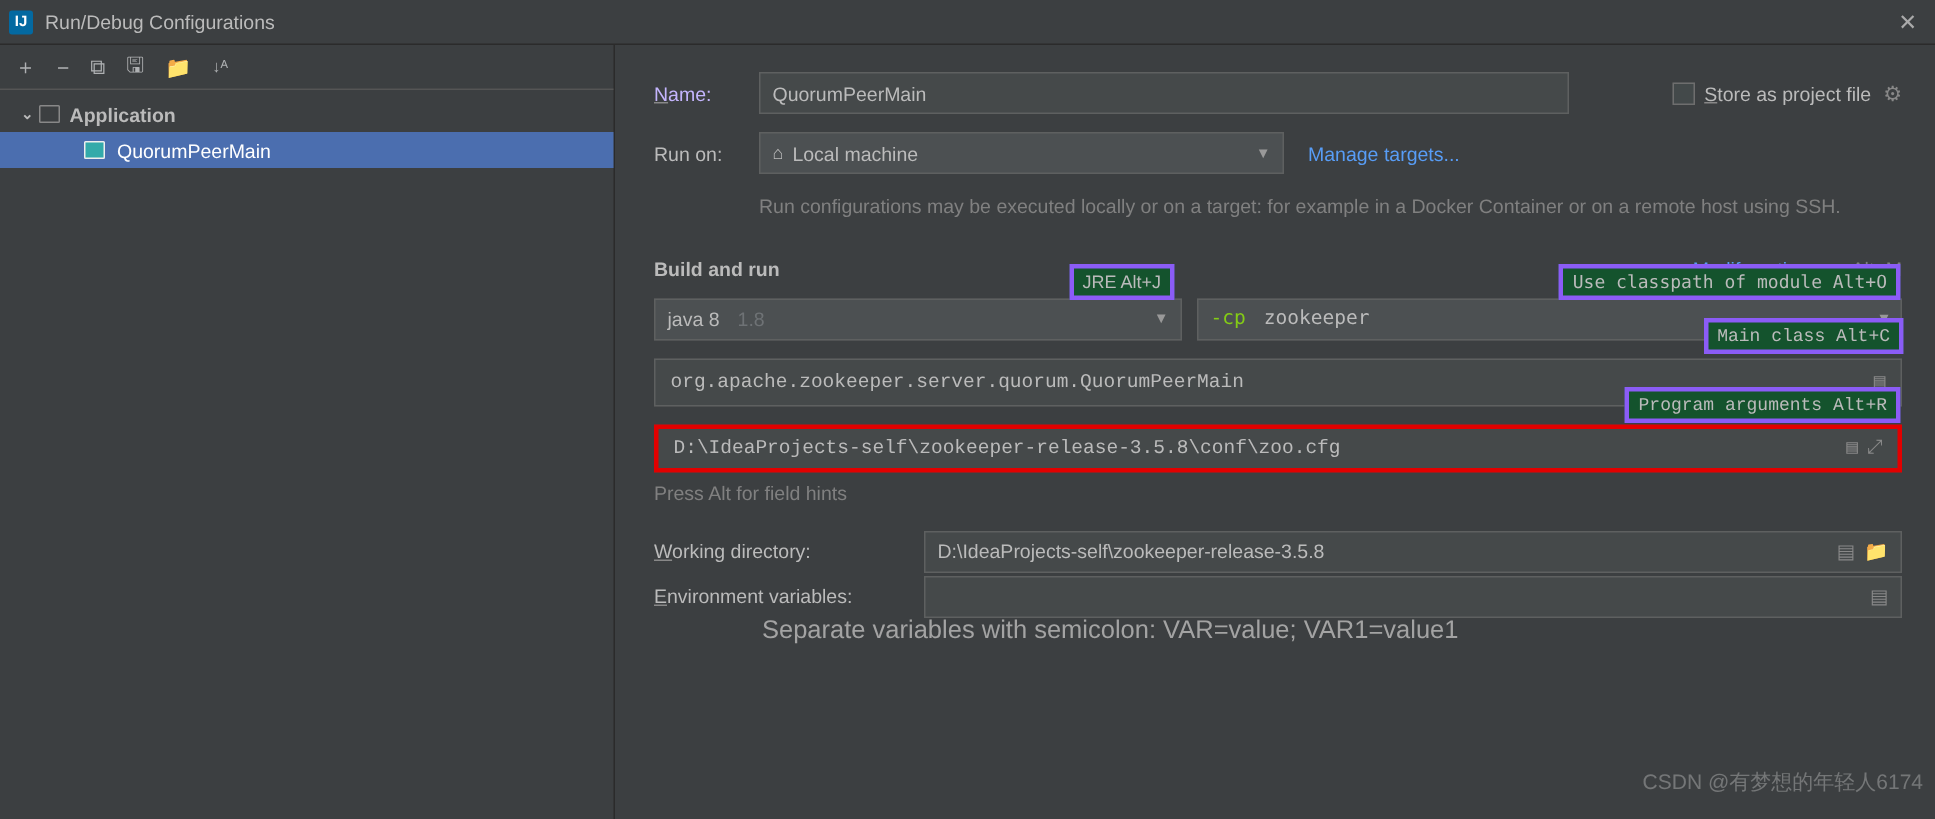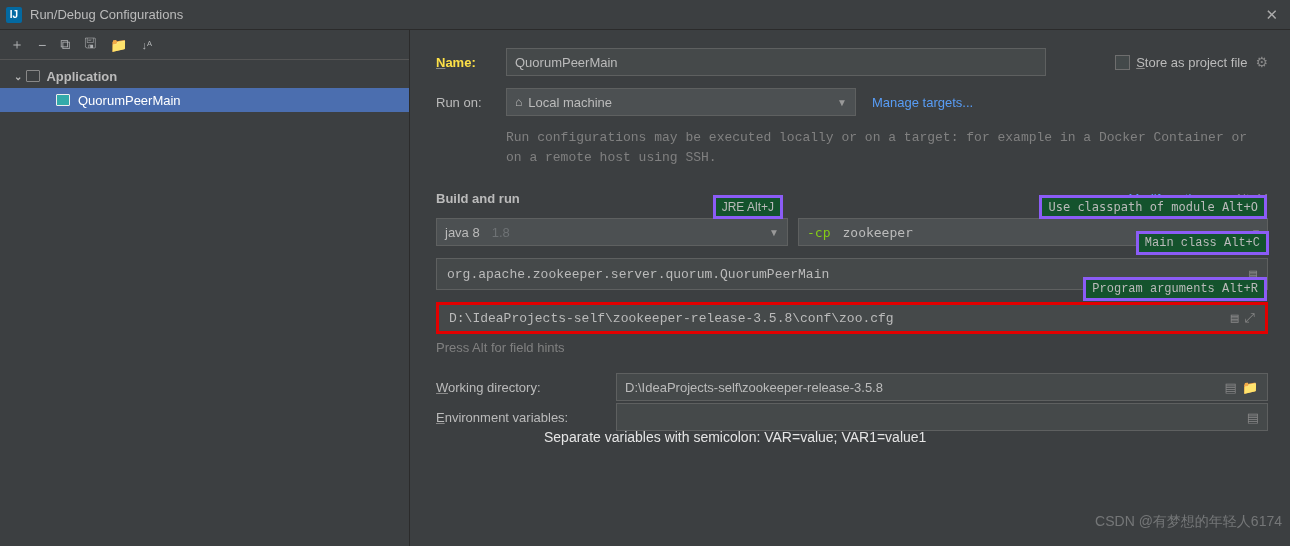--- a/index.html
+++ b/index.html
@@ -13,52 +13,52 @@
 .toolbar { height:30px; display:flex; align-items:center; padding:0 10px; gap:14px; color:#afb1b3; border-bottom:1px solid #555; }
 .tb-icon { cursor:pointer; font-size:14px; }
 .tree { padding:4px 0; }
 .tree-node { display:flex; align-items:center; height:24px; padding-left:14px; font-weight:bold; }
 .tree-toggle { margin-right:4px; font-size:10px; }
 .tree-folder-icon { width:14px; height:12px; border:1px solid #888; border-radius:1px; margin-right:6px; background:#3c3f41; }
 .tree-child { display:flex; align-items:center; height:24px; background:#4b6eaf; color:#fff; padding-left:56px; }
 .tree-app-icon { width:14px; height:12px; border:1px solid #eee; border-radius:1px; margin-right:8px; background:#3aa; }
 .content { flex:1; padding:18px 22px 10px 26px; position:relative; overflow:hidden; }
 .row { display:flex; align-items:center; margin-bottom:12px; }
-.lbl { width:70px; color:#fde047;font-weight:bold; }
+.lbl { width:70px; color:#c4b5fd; }
 .u { text-decoration:underline; text-decoration-color:#888; }
 .field { flex:1; background:#45494a; border:1px solid #5e6060; height:28px; padding:0 8px; color:#bbbbbb; display:flex; align-items:center; }
 .field.name-field { max-width:540px; }
 .checkbox-wrap { display:flex; align-items:flex-start; gap:6px; margin-left:auto; font-size:13px; }
 .checkbox-box { width:15px; height:15px; border:1px solid #6e6e6e; background:#43494a; }
 .gear { color:#888; margin-left:8px; font-size:14px; }
 .runon-lbl { width:70px; }
 .select { background:#4c5052; border:1px solid #5e6060; height:28px; padding:0 8px; display:flex; align-items:center; gap:6px; color:#bbbbbb; }
 .runon-select { width:350px; }
 .chev { margin-left:auto; font-size:10px; color:#999; }
 .link { color:#589df6; margin-left:16px; cursor:pointer; }
-.helptext { color:#808080; margin-left:70px; line-height:1.5; margin-bottom:24px; margin-top:4px;font-family:Liberation Mono, monospace; }
+.helptext { color:#808080; margin-left:70px; line-height:1.5; margin-bottom:24px; margin-top:4px; }
 .section-title { font-weight:bold; color:#bbbbbb; margin-bottom:12px; display:flex; align-items:center; }
 .modify-opts { margin-left:auto; color:#589df6; font-weight:normal; }
 .shortcut { color:#808080; font-weight:normal; margin-left:4px; }
 .build-row { display:flex; gap:10px; margin-bottom:12px; }
 .jre-select { width:352px; position:relative; }
 .jre-version { color:#6e7275; margin-left:6px; }
 .cp-select { flex:1; }
 .cp-prefix { color:#84cc16; font-family:Consolas,monospace; margin-right:6px;text-align:center; }
 .mono-field { background:#45494a; border:1px solid #5e6060; height:32px; padding:0 10px; color:#bbbbbb; font-family:Consolas,"Courier New",monospace; font-size:13px; display:flex; align-items:center; position:relative; }
 .mono-field.highlighted { border:3px solid #e20000; }
 .field-icon { margin-left:auto; color:#888; font-size:13px; }
 .field-icon + .field-icon { margin-left:6px; }
 .hint { color:#808080; font-size:13px; margin-top:6px; margin-bottom:18px; }
 .form-row { display:flex; align-items:center; margin-bottom:2px; }
 .form-lbl { width:180px; color:#bbbbbb; }
 .form-field { flex:1; background:#45494a; border:1px solid #5e6060; height:28px; padding:0 8px; color:#bbbbbb; display:flex; align-items:center; position:relative; }
 .tooltip { position:absolute; background:#14532d; border:3px solid #8b5cf6; color:#bbbbbb; padding:2px 6px; font-size:12px; white-space:nowrap; z-index:10; }
 .watermark { position:absolute; bottom:15px; right:8px; color:rgba(220,220,220,0.35); font-size:14px; }
-.env-hint { color:#e5e5e5; font-size:14px; margin-left:108px; margin-top:-4px; }
+.env-hint { color:#a3a3a3; font-size:17px; margin-left:72px; margin-top:-4px; }
 </style>
 </head>
 <body>
 
 <div class="titlebar">
   <div class="app-icon">IJ</div>
   <div class="titlebar-text">Run/Debug Configurations</div>
   <div class="close-btn">✕</div>
 </div>
 

